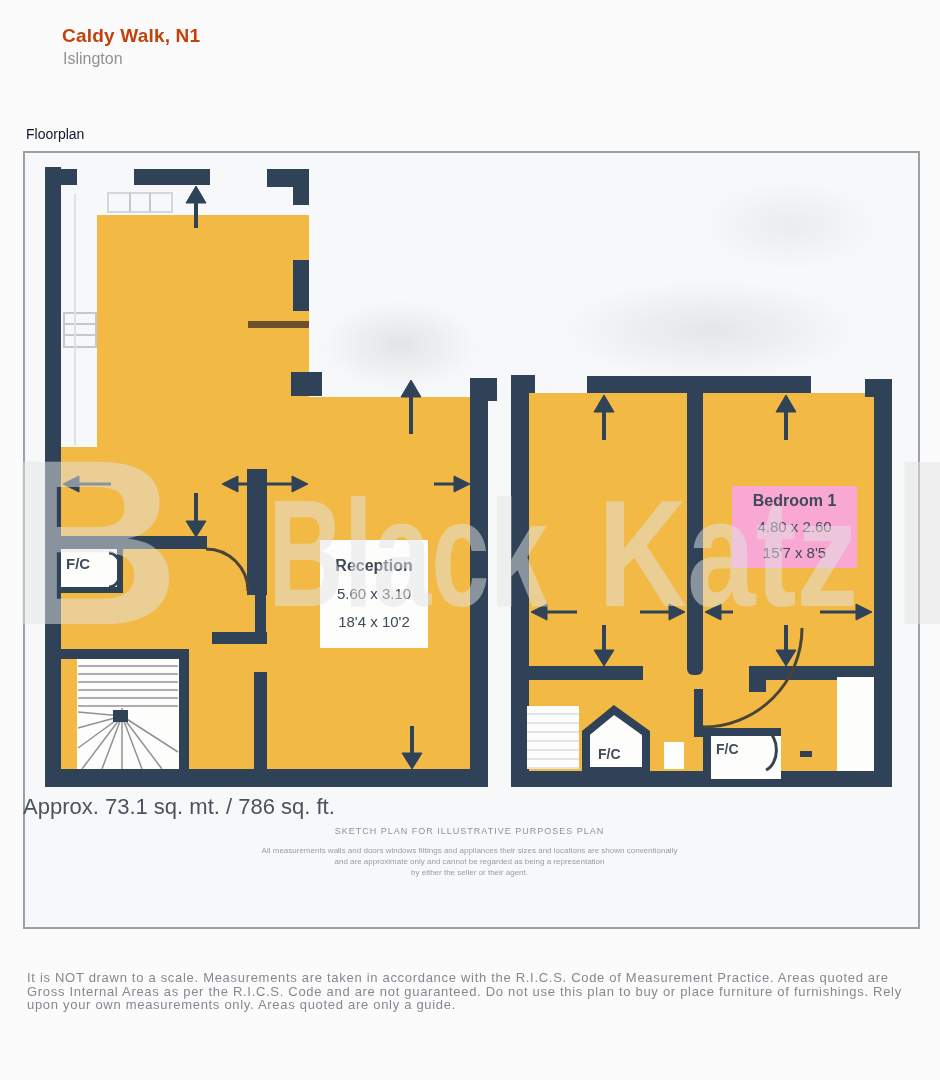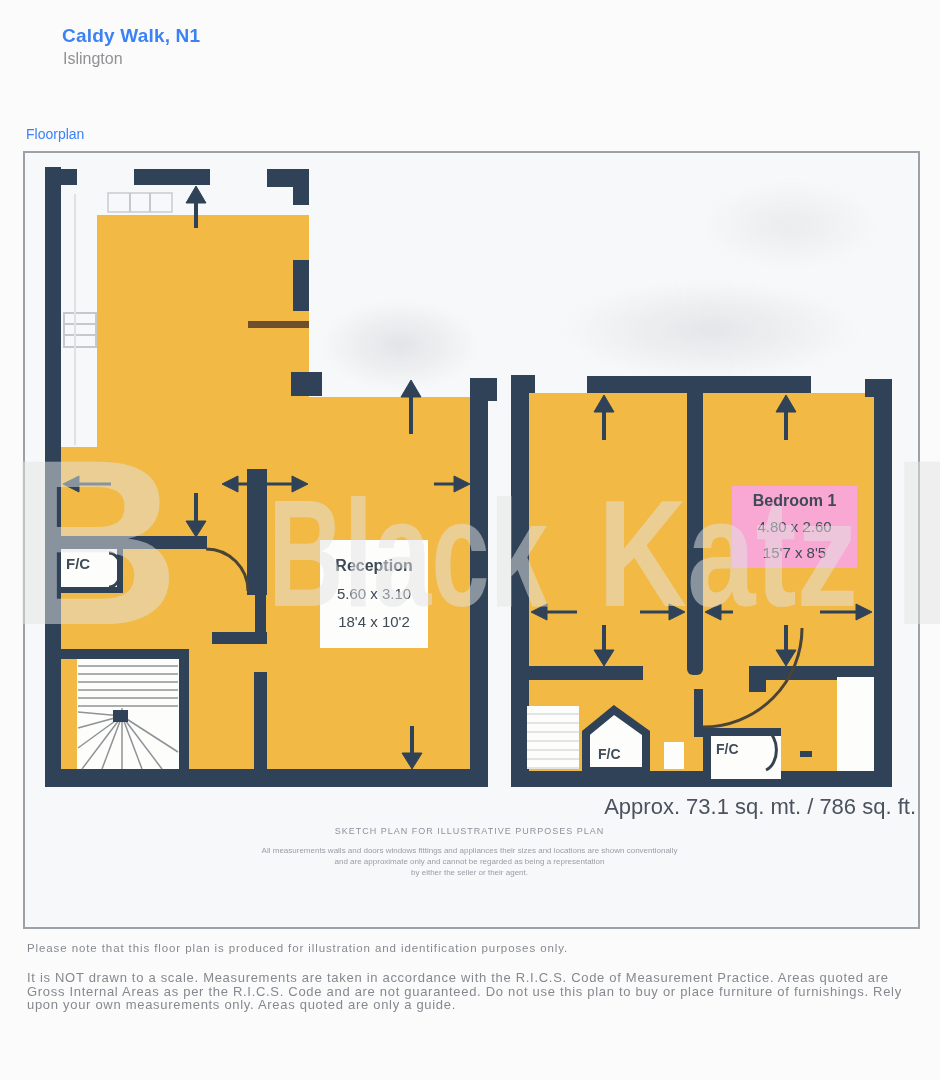--- a/index.html
+++ b/index.html
@@ -9,25 +9,25 @@
   .wall{position:absolute;background:#2f4257;}
   .floor{position:absolute;background:#f2b945;}
   .wbox{position:absolute;background:#fdfdfc;}
   .lbl{position:absolute;color:#3e4a57;text-align:center;}
   svg{position:absolute;left:0;top:0;}
 </style>
 </head>
 <body>
 <div id="page">
 
-<div class="abs" style="left:62px;top:25px;font-size:19px;font-weight:bold;color:#3b82f6;letter-spacing:0.2px;">Caldy Walk, N1</div>
+<div class="abs" style="left:62px;top:25px;font-size:19px;font-weight:bold;color:#c2410c;letter-spacing:0.2px;">Caldy Walk, N1</div>
 
 <div class="abs" style="left:63px;top:50px;font-size:16px;color:#909194;">Islington</div>
 
-<div class="abs" style="left:26px;top:126px;font-size:14px;color:#3b82f6;">Floorplan</div>
+<div class="abs" style="left:26px;top:126px;font-size:14px;color:#0f172a;">Floorplan</div>
 
 <div class="abs" style="left:23px;top:151px;width:893px;height:774px;border:2px solid #9ba1a6;background:#f7f8f9;"></div>
 
 <div class="abs" style="left:320px;top:300px;width:160px;height:90px;background:radial-gradient(ellipse at center, rgba(150,158,166,0.22), rgba(150,158,166,0) 70%);filter:blur(3px);"></div>
 <div class="abs" style="left:560px;top:280px;width:300px;height:100px;background:radial-gradient(ellipse at center, rgba(150,158,166,0.20), rgba(150,158,166,0) 70%);filter:blur(3px);"></div>
 <div class="abs" style="left:700px;top:180px;width:180px;height:90px;background:radial-gradient(ellipse at center, rgba(160,166,172,0.14), rgba(160,166,172,0) 70%);filter:blur(3px);"></div>
 
 <div class="floor" style="left:97px;top:215px;width:212px;height:255px;"></div>
 
 <div class="floor" style="left:293px;top:397px;width:177px;height:60px;"></div>
@@ -248,24 +248,23 @@
   <svg width="940" height="1080" viewBox="0 0 940 1080">
     <g fill="rgba(228,228,228,0.5)" font-family="Liberation Sans, sans-serif" font-weight="bold">
       <text x="6" y="624" font-size="235" textLength="174" lengthAdjust="spacingAndGlyphs">B</text>
       <text x="268" y="606" font-size="153" textLength="280" lengthAdjust="spacingAndGlyphs">Black</text>
       <text x="598" y="606" font-size="153" textLength="260" lengthAdjust="spacingAndGlyphs">Katz</text>
       <text x="888" y="624" font-size="235" textLength="178" lengthAdjust="spacingAndGlyphs">B</text>
     </g>
   </svg>
 </div>
 
-<div class="abs" style="left:23px;top:794px;width:893px;text-align:right;font-size:22px;color:#4b5260;">Approx. 73.1 sq. mt. / 786 sq. ft.</div>
+<div class="abs" style="left:23px;top:794px;width:893px;text-align:left;font-size:22px;color:#4b5260;">Approx. 73.1 sq. mt. / 786 sq. ft.</div>
 
 <div class="abs" style="left:23px;top:826px;width:893px;text-align:center;font-size:9px;color:#8d929a;letter-spacing:1px;">SKETCH PLAN FOR ILLUSTRATIVE PURPOSES PLAN</div>
 
 <div class="abs" style="left:23px;top:845px;width:893px;text-align:center;font-size:8px;line-height:11px;color:#989da5;">All measurements walls and doors windows fittings and appliances their sizes and locations are shown conventionally<br>and are approximate only and cannot be regarded as being a representation<br>by either the seller or their agent.</div>
 
 
-<div class="abs" style="left:27px;top:942px;font-size:11.5px;letter-spacing:0.9px;color:#85898f;">Please note that this floor plan is produced for illustration and identification purposes only.</div>
 
 <div class="abs" style="left:27px;top:971px;width:920px;font-size:13px;letter-spacing:0.7px;line-height:13.5px;color:#85898f;">It is NOT drawn to a scale. Measurements are taken in accordance with the R.I.C.S. Code of Measurement Practice. Areas quoted are<br>Gross Internal Areas as per the R.I.C.S. Code and are not guaranteed. Do not use this plan to buy or place furniture of furnishings. Rely<br>upon your own measurements only. Areas quoted are only a guide.</div>
 
 </div>
 
 </body></html>

